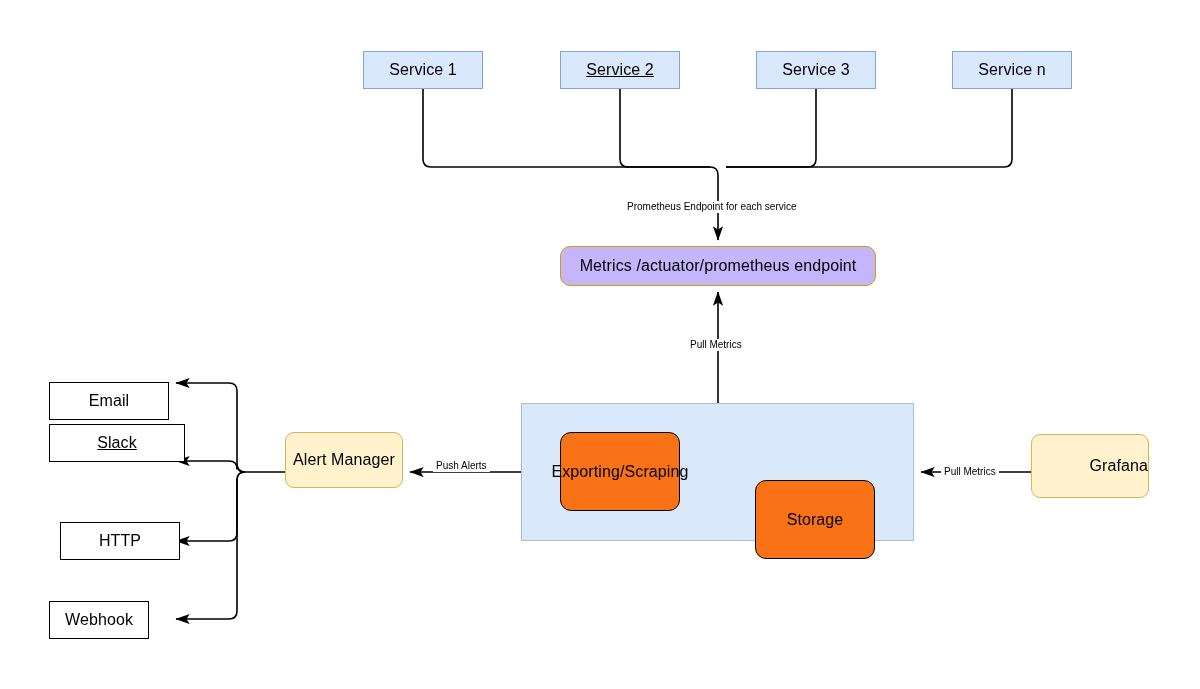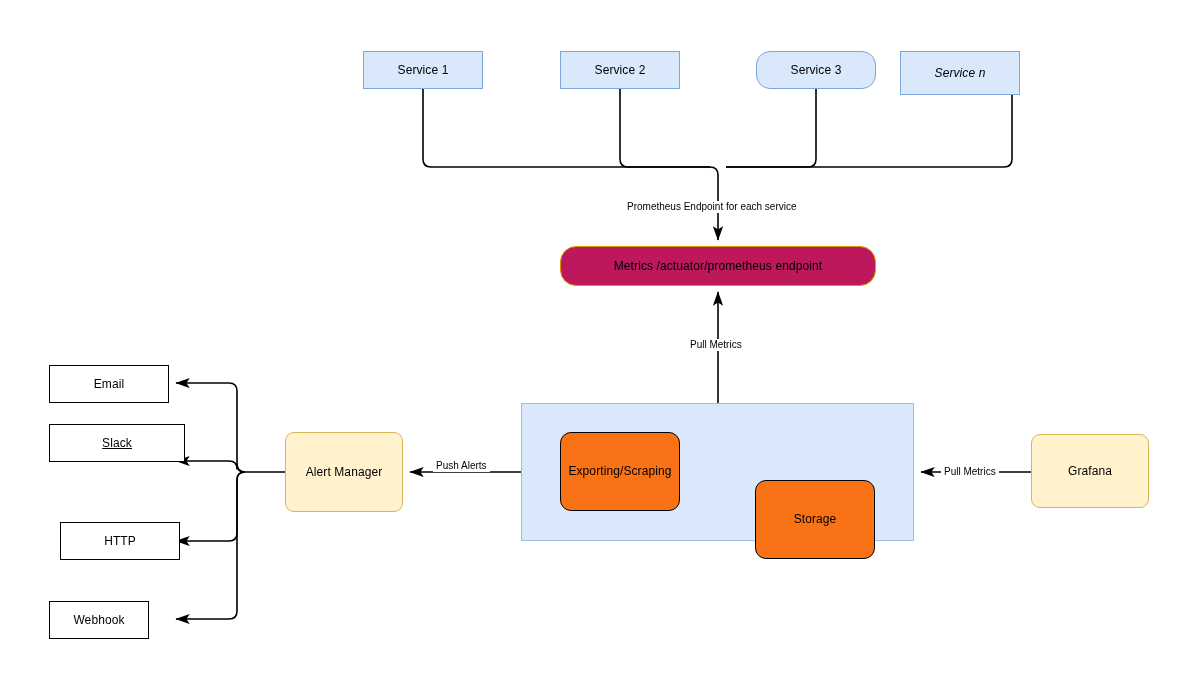--- a/index.html
+++ b/index.html
@@ -28,32 +28,32 @@
     pointer-events: none;
   }
   .node {
     position: absolute;
     box-sizing: border-box;
     display: flex;
     align-items: center;
     justify-content: center;
     text-align: center;
     color: #000000;
-    font-size: 12px;
+    font-size: 16px;
     line-height: 1.25;
     letter-spacing: 0.1px;
   }
   .node-service {
     background: #dae8fc;
     border: 1px solid #7ea6d9;
   }
   .node-metrics {
-    background: #be185d;
+    background: #c4b5fd;
     border: 1px solid #d79b00;
-    border-radius: 16px;
+    border-radius: 10px;
     align-items: center;
   }
   .node-alert {
     background: #fff2cc;
     border: 1px solid #d6b656;
     border-radius: 9px;
   }
   .node-grafana {
     background: #fff2cc;
     border: 1px solid #d6b656;
@@ -123,27 +123,27 @@
 
       <path d="M245,472 Q237,472 237,480 L237,533 Q237,541 229,541 L176,541" marker-end="url(#arrow)"></path>
 
       <path d="M245,472 Q237,472 237,480 L237,611 Q237,619 229,619 L176,619" marker-end="url(#arrow)"></path>
     </g>
   </svg>
 
   <div class="node node-service" style="left:363px; top:51px; width:120px; height:38px;">
     <span>Service 1</span>
   </div>
-  <div class="node node-service" style="left:560px; top:51px; width:120px; height:38px;">
+  <div class="node node-service" style="left:560px; top:51px; width:120px; height:38px;text-decoration:underline;">
     <span>Service 2</span>
   </div>
-  <div class="node node-service" style="left:756px; top:51px; width:120px; height:38px;border-radius:14px;">
+  <div class="node node-service" style="left:756px; top:51px; width:120px; height:38px;">
     <span>Service 3</span>
   </div>
-  <div class="node node-service" style="left:900px; top:51px; width:120px; height:44px;font-style:italic;">
+  <div class="node node-service" style="left:952px; top:51px; width:120px; height:38px;">
     <span>Service n</span>
   </div>
 
   <div class="edge-label" style="left:624px; top:201px;">
     <span>Prometheus Endpoint for each service</span>
   </div>
 
   <div class="node node-metrics" style="left:560px; top:246px; width:316px; height:40px;">
     <span>Metrics /actuator/prometheus endpoint</span>
   </div>
@@ -162,29 +162,29 @@
   </div>
 
   <div class="edge-label" style="left:433px; top:460px;">
     <span>Push Alerts</span>
   </div>
 
   <div class="edge-label" style="left:941px; top:466px;">
     <span>Pull Metrics</span>
   </div>
 
-  <div class="node node-alert" style="left:285px; top:432px; width:118px; height:80px;">
+  <div class="node node-alert" style="left:285px; top:432px; width:118px; height:56px;">
     <span>Alert Manager</span>
   </div>
 
-  <div class="node node-grafana" style="left:1031px; top:434px; width:118px; height:74px;">
+  <div class="node node-grafana" style="left:1031px; top:434px; width:118px; height:64px;justify-content:flex-end;">
     <span>Grafana</span>
   </div>
 
-  <div class="node node-plain" style="left:49px; top:365px; width:120px; height:38px;">
+  <div class="node node-plain" style="left:49px; top:382px; width:120px; height:38px;">
     <span>Email</span>
   </div>
   <div class="node node-plain" style="left:49px; top:424px; width:136px; height:38px;text-decoration:underline;">
     <span>Slack</span>
   </div>
   <div class="node node-plain" style="left:60px; top:522px; width:120px; height:38px;">
     <span>HTTP</span>
   </div>
   <div class="node node-plain" style="left:49px; top:601px; width:100px; height:38px;">
     <span>Webhook</span>

